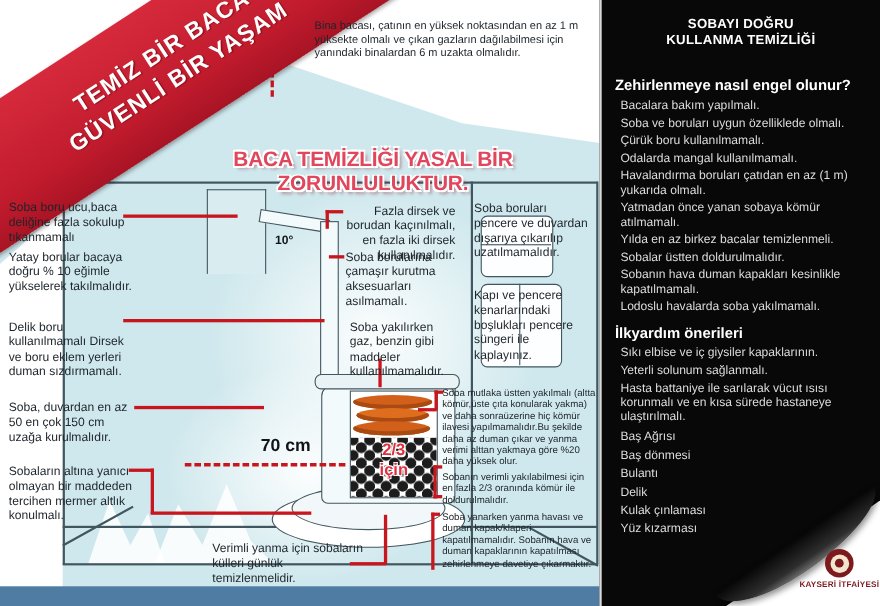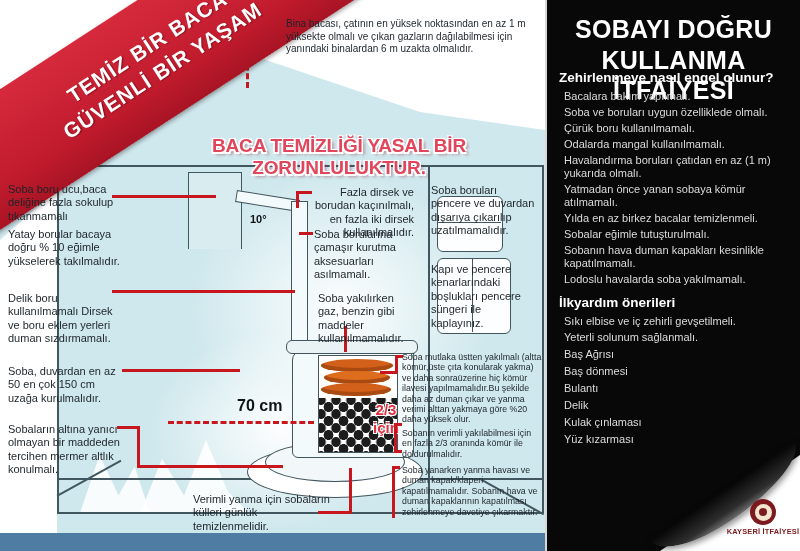--- a/index.html
+++ b/index.html
@@ -32,24 +32,24 @@
   #banner .bl{color:#fff;font-weight:bold;font-size:21px;letter-spacing:1px;line-height:1.35;text-shadow:1px 1px 1px rgba(90,0,10,.5);}
   
   #maintitle{left:133px;top:135px;width:412px;text-align:center;font-weight:bold;font-size:19px;letter-spacing:-0.2px;
              color:var(--titlered);
              text-shadow:-1.5px -1.5px 0 #fff,1.5px -1.5px 0 #fff,-1.5px 1.5px 0 #fff,1.5px 1.5px 0 #fff,3px 3px 3px rgba(140,30,50,.45);}
   
   .sketch{border:1.5px solid var(--line);background:#f3fafb;}
   .win{border:1.5px solid var(--line);background:#fdfeff;border-radius:6px;}
   
   .stovelabel{font-weight:bold;color:#e03040;text-align:center;
-              text-shadow:-1px -1px 0 #fff,1px -1px 0 #fff,-1px 1px 0 #fff,1px 1px 0 #fff;padding-left:28px;}
+              text-shadow:-1px -1px 0 #fff,1px -1px 0 #fff,-1px 1px 0 #fff,1px 1px 0 #fff;}
   
   #panel{left:545px;top:0;width:255px;height:551px;background:var(--panelbg);border-left:2px solid #d8d8d8;box-sizing:border-box;}
-  #paneltitle{left:0;top:14px;width:253px;text-align:center;color:#fff;font-weight:bold;font-size:25px;line-height:1.22;letter-spacing:.3px;}
+  #paneltitle{left:0;top:14px;width:253px;text-align:center;color:#fff;font-weight:bold;font-size:12px;line-height:1.22;letter-spacing:.3px;}
   #panelcol{left:12px;top:70px;width:236px;}
   .sect-h{color:#fff;font-weight:bold;font-size:13.5px;margin-bottom:5px;}
   .sect-h.mt1{margin-top:8px;} .sect-h.mt2{margin-top:10px;}
   .sect-items{padding-left:5px;margin-bottom:4px;}
   .pitem{color:#dcdcdc;font-size:11px;line-height:1.22;margin-bottom:2.5px;}
   .pitem.sym{margin-bottom:3.5px;}
   
   #curlwhite{right:0;bottom:0;width:140px;height:96px;background:linear-gradient(146deg,#8f8f8f 0%,#ffffff 34%);
              clip-path:polygon(100% 0,0 100%,100% 100%);}
   #curlflap{left:643px;top:488px;width:175px;height:30px;background:linear-gradient(to bottom,#060606 0%,#2e2e2e 70%,#6e6e6e 100%);
@@ -163,40 +163,41 @@
   <div class="abs ann small" style="left:402px;top:428px;width:136px;">Sobanın verimli yakılabilmesi için en fazla 2/3 oranında kömür ile doldurulmalıdır.</div>
   <div class="abs ann small" style="left:402px;top:465px;width:140px;">Soba yanarken yanma havası ve duman kapak/klaperi kapatılmamalıdır. Sobanın hava ve duman kapaklarının kapatılması zehirlenmeye davetiye çıkarmaktır.</div>
 
   <div class="abs ann" style="left:193px;top:493px;width:140px;">Verimli yanma için sobaların külleri günlük temizlenmelidir.</div>
 
   <div class="abs" id="bottomstrip"></div>
 
   <div class="abs" id="panel">
     <div class="abs" id="paneltitle">
       <div>SOBAYI DOĞRU</div>
-      <div>KULLANMA İTFAİYESİ</div>
+      <div>KULLANMA TEMİZLİĞİ</div>
     </div>
     <div class="abs" id="panelcol">
       <div class="sect-h">Zehirlenmeye nasıl engel olunur?</div>
       <div class="sect-items">
         <div class="pitem">Bacalara bakım yapılmalı.</div>
         <div class="pitem">Soba ve boruları uygun özelliklede olmalı.</div>
         <div class="pitem">Çürük boru kullanılmamalı.</div>
         <div class="pitem">Odalarda mangal kullanılmamalı.</div>
         <div class="pitem">Havalandırma boruları çatıdan en az (1 m) yukarıda olmalı.</div>
         <div class="pitem">Yatmadan önce yanan sobaya kömür atılmamalı.</div>
         <div class="pitem">Yılda en az birkez bacalar temizlenmeli.</div>
-        <div class="pitem">Sobalar eğimle tutuşturulmalı.</div>
+        <div class="pitem">Sobalar üstten doldurulmalıdır.</div>
         <div class="pitem">Sobanın hava duman kapakları kesinlikle kapatılmamalı.</div>
         <div class="pitem">Lodoslu havalarda soba yakılmamalı.</div>
       </div>
       <div class="sect-h mt1">İlkyardım önerileri</div>
       <div class="sect-items">
-        <div class="pitem">Sıkı elbise ve iç zehirli gevşetilmeli.</div>
+        <div class="pitem">Sıkı elbise ve iç giysiler kapaklarının.</div>
         <div class="pitem">Yeterli solunum sağlanmalı.</div>
+        <div class="pitem">Hasta battaniye ile sarılarak vücut ısısı korunmalı ve en kısa sürede hastaneye ulaştırılmalı.</div>
       </div>
       <div class="sect-items">
         <div class="pitem sym">Baş Ağrısı</div>
         <div class="pitem sym">Baş dönmesi</div>
         <div class="pitem sym">Bulantı</div>
         <div class="pitem sym">Delik</div>
         <div class="pitem sym">Kulak çınlaması</div>
         <div class="pitem sym">Yüz kızarması</div>
       </div>
     </div>

